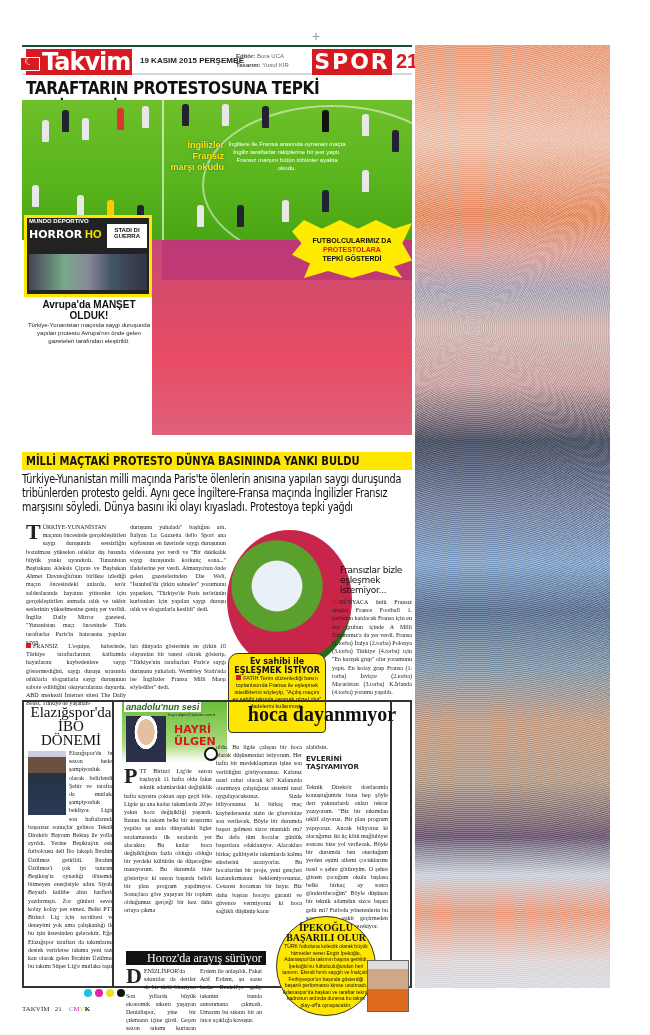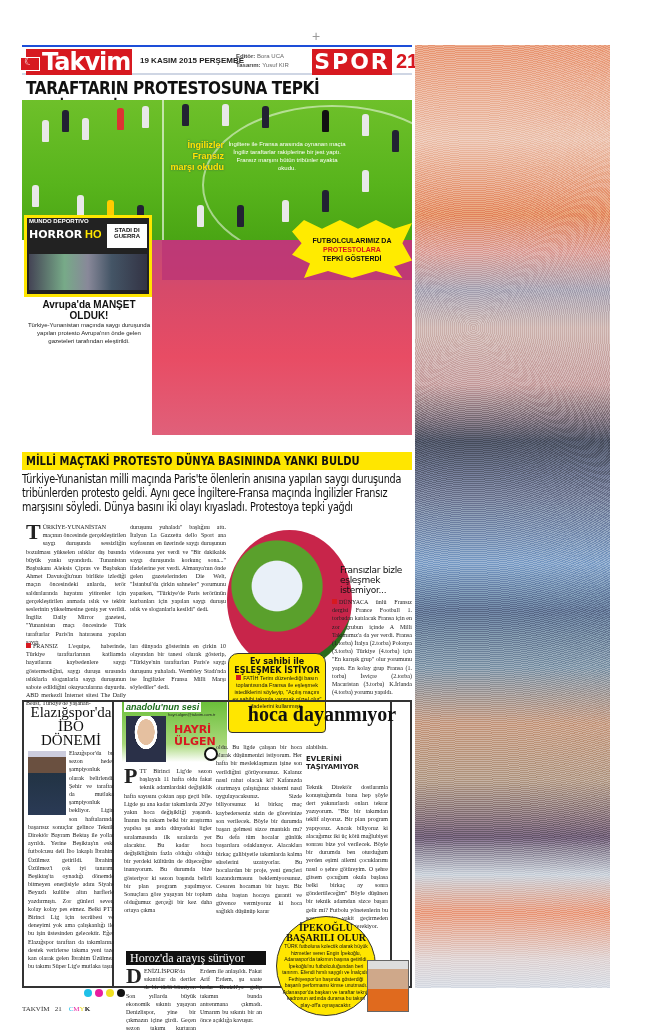--- a/index.html
+++ b/index.html
@@ -3,21 +3,21 @@
 <meta charset="utf-8">
 <style>
 *{box-sizing:border-box;margin:0;padding:0}
 html,body{width:650px;height:1035px;background:#fff;overflow:hidden}
 body{position:relative;font-family:"Liberation Sans",sans-serif;color:#111}
 .abs{position:absolute}
 .crop{width:12px;height:12px;color:#999;font-size:14px;line-height:12px;text-align:center}
 
 .page{left:22px;top:45px;width:390px;height:942px;background:#fff}
 
-.hdr{left:0;top:0;width:390px;height:30px;background:#fff;border-top:2px solid #1d4ed8;border-bottom:2px solid #cfd6e4}
+.hdr{left:0;top:0;width:390px;height:30px;background:#fff;border-top:2px solid #14532d;border-bottom:2px solid #cfd6e4}
 .logo{left:4px;top:2px;width:106px;height:26px;background:#d71920;color:#fff;font-weight:bold;font-size:24px;line-height:26px;font-family:"DejaVu Sans",sans-serif;letter-spacing:-1px;padding-left:16px}
 .flag{left:-2px;top:10px;width:20px;height:14px;background:#d71920;border:1px solid #fff}
 .flag:after{content:"☾";position:absolute;left:3px;top:-3px;font-size:11px;color:#fff}
 .date{left:118px;top:9px;font-size:8px;font-weight:bold;color:#222}
 .editor{left:214px;top:5px;font-size:6px;color:#666;line-height:9px}
 .editor b{color:#444}
 .spor{left:290px;top:2px;width:80px;height:26px;background:#d71920;color:#fff;font-weight:bold;font-size:22px;line-height:26px;text-align:center;letter-spacing:2px;font-family:"DejaVu Sans",sans-serif}
 .pgnum{left:374px;top:3px;font-size:20px;font-weight:bold;color:#d71920}
 .topttl{left:4px;top:33px;font-size:17px;font-weight:bold;font-family:"DejaVu Sans",sans-serif;letter-spacing:-0.5px;transform:scaleX(0.9);transform-origin:left}
 
@@ -71,21 +71,21 @@
 .anadolu{left:100px;top:657px;width:105px;height:60px;background:linear-gradient(180deg,#6bbf3a,#a8d87a 70%,#fff)}
 .anadolu .logo2{position:absolute;left:2px;top:0;font-size:9px;font-weight:bold;color:#1a6b1a;font-style:italic;background:#fff;padding:0 2px}
 .anadolu .mail{position:absolute;left:46px;top:10px;font-size:4px;color:#222}
 .anadolu .face{position:absolute;left:4px;top:14px;width:40px;height:46px;background:radial-gradient(ellipse at 50% 35%,#e5c0a0 0 30%,#fff 31% 40%,#2a3048 41%)}
 .anadolu .nm{position:absolute;left:52px;top:22px;color:#d71920;font-size:11px;font-weight:bold;line-height:12px;font-family:"DejaVu Sans",sans-serif}
 .anadolu .ball{position:absolute;left:82px;top:45px;width:14px;height:14px;border-radius:50%;background:#fff;border:2px solid #111}
 .ptt{left:215px;top:660px;width:170px;text-align:center;font-family:"Liberation Serif",serif;font-weight:bold;line-height:18px}
 .ptt .a{font-size:20px}
 .ptt .b{font-size:20px}
 .evl{font-family:"DejaVu Sans",sans-serif;font-weight:bold;font-size:7px;margin:4px 0 11px}
-.horoz{left:104px;top:906px;width:140px;height:14px;background:#111;color:#fff;font-family:"Liberation Serif",serif;font-size:12px;line-height:14px;padding-left:4px}
+.horoz{left:104px;top:906px;width:140px;height:14px;background:#111;color:#fff;font-family:"Liberation Serif",serif;font-size:12px;line-height:14px;padding-left:21px}
 .ipek{left:254px;top:871px;width:100px;height:100px;border-radius:50%;background:#ffe600;border:1px solid #333;text-align:center;padding:6px 4px;font-size:5px;line-height:6.5px}
 .ipek .t{font-family:"Liberation Serif",serif;font-weight:bold;font-size:10px;line-height:10px}
 .ipekimg{left:345px;top:915px;width:42px;height:52px;background:linear-gradient(180deg,#ddd 0 15%,#cfa88a 15% 55%,#e06a1e 55%);border:1px solid #666}
 .foot{left:22px;top:1005px;font-family:"Liberation Serif",serif;font-size:7px;color:#333}
 .foot .c{color:#1ec0e8}.foot .m{color:#e81ea0}.foot .y{color:#e8d81e}.foot .k{color:#111;font-weight:bold}
 .dots{left:84px;top:989px;display:flex;gap:3px}
 .dots span{width:8px;height:8px;border-radius:50%}
 
 .noise{left:415px;top:45px;width:195px;height:943px;background:
 linear-gradient(180deg,rgba(235,160,120,.0) 0%,rgba(0,0,0,0) 100%),

